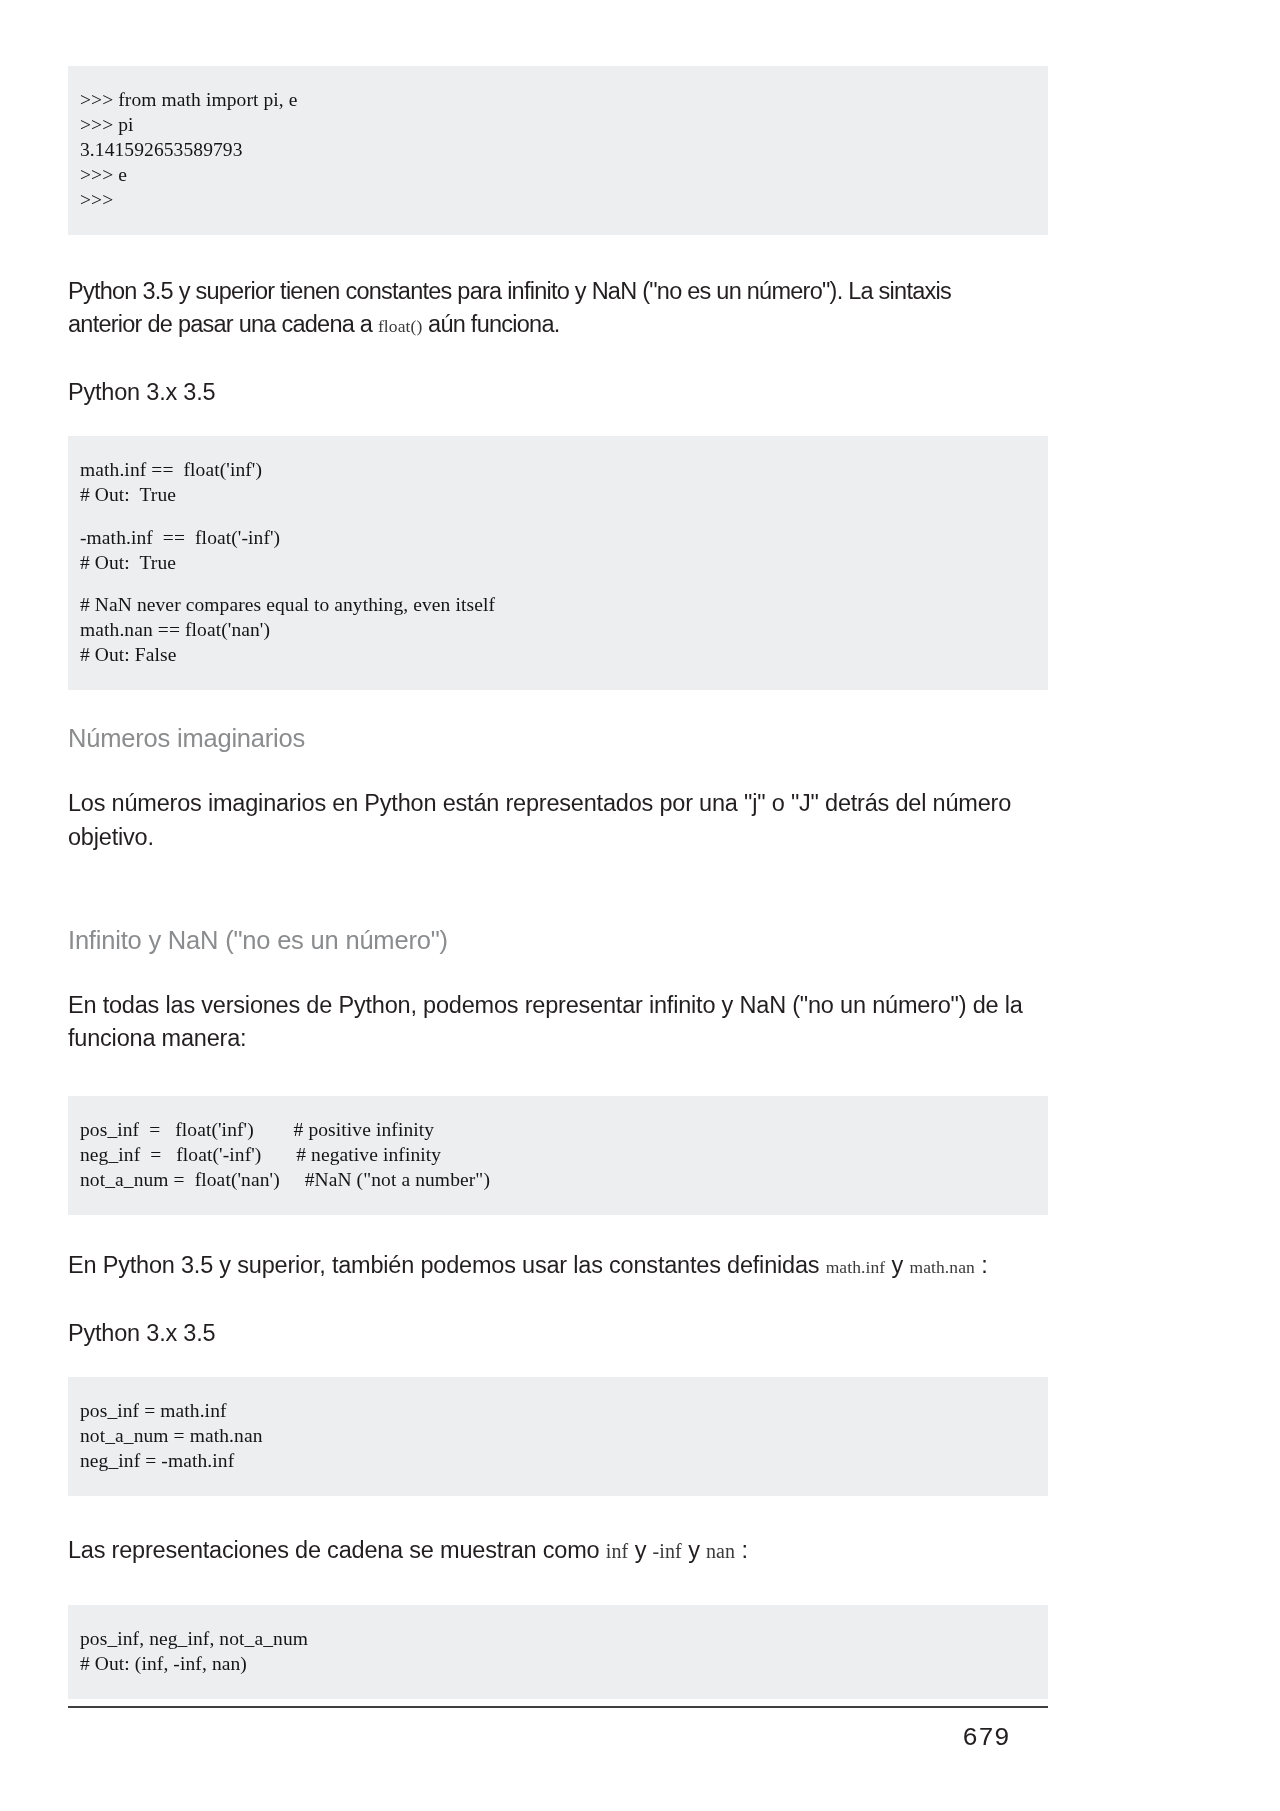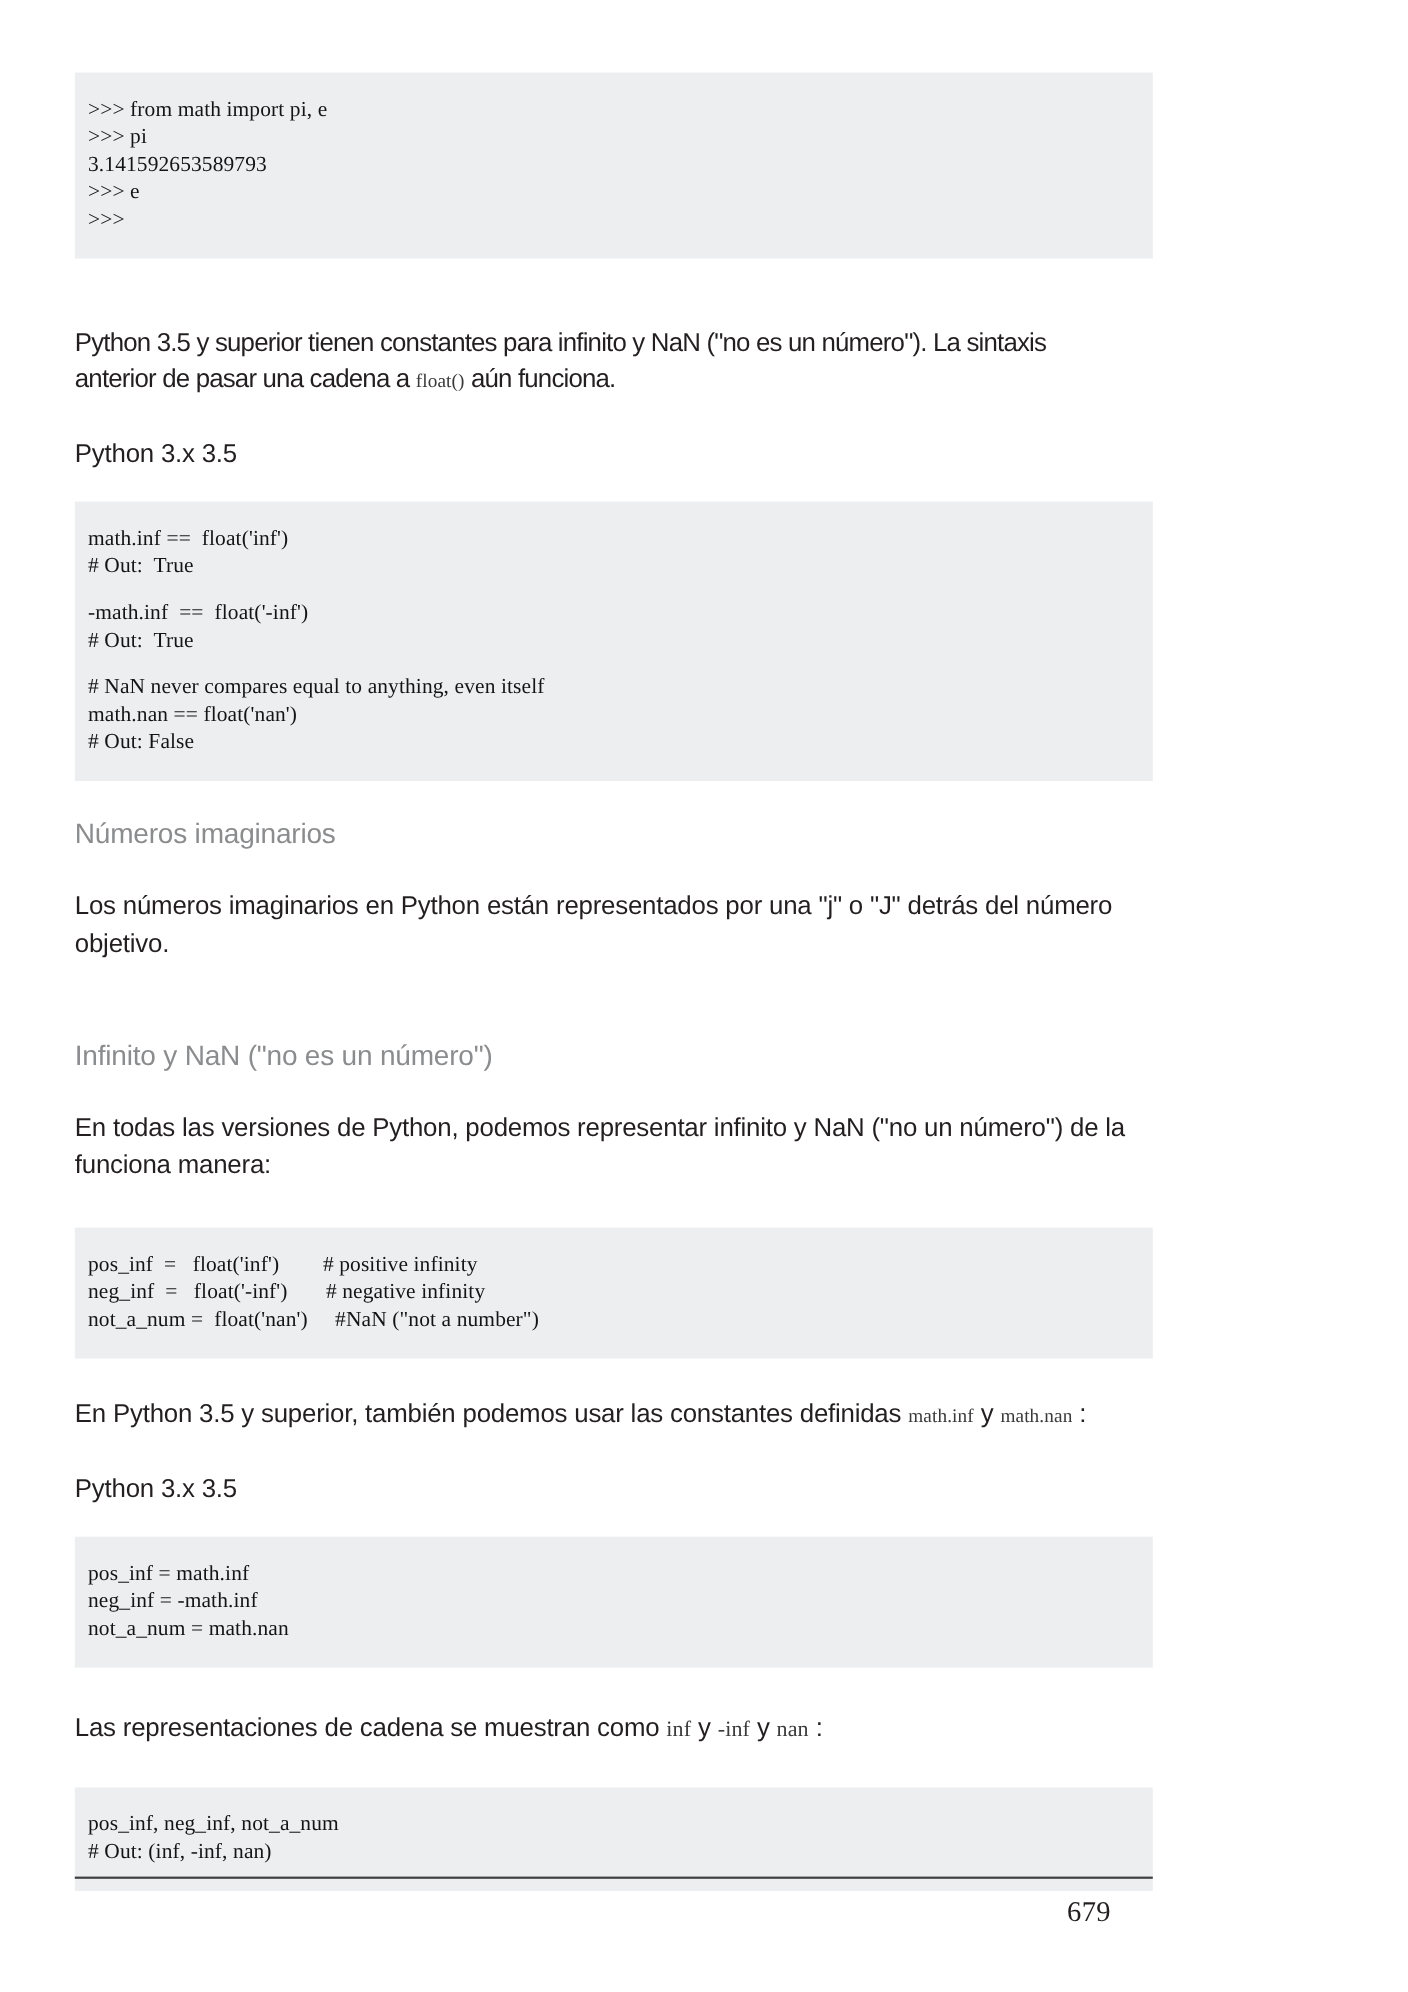--- a/index.html
+++ b/index.html
@@ -46,21 +46,21 @@
 
   
   p.para {
     font-family: "Liberation Sans", sans-serif;
     font-size: 23.5px;
     line-height: 1.42;
     color: #231f20;
     margin: 0;
     letter-spacing: -0.2px;
   }
-  p.tight { letter-spacing: -0.75px; margin-top: 20px; }
+  p.tight { letter-spacing: -0.75px; }
   code.inl {
     font-family: "Liberation Serif", serif;
     font-size: 17.5px;
     color: #3a3a3a;
     letter-spacing: 0.1px;
   }
   code.inl.sm {
     font-size: 20px;
   }
 
@@ -94,21 +94,21 @@
     left: 68px;
     top: 1706px;
     width: 980px;
     height: 0;
     border-top: 2px solid #3f3f3f;
   }
   .folio {
     position: absolute;
     right: 66px;
     top: 1723px;
-    font-family: Liberation Serif, serif;
+    font-family: Liberation Mono, monospace;
     font-size: 26px;
     color: #231f20;
     letter-spacing: 0.3px;
   }
 </style>
 </head>
 <body>
 
 <div class="page">
   <div class="content">
@@ -153,21 +153,21 @@
     <div class="gap-34"></div>
 
     <p class="para"><span>En Python 3.5 y superior, también podemos usar las constantes definidas </span><code class="inl">math.inf</code><span> y </span><code class="inl">math.nan</code><span> :</span></p>
 
     <div class="gap-38"></div>
 
     <p class="verlabel">Python 3.x 3.5</p>
 
     <div class="gap-30"></div>
 
-    <pre class="codeblock"><span class="ln">pos_inf = math.inf</span><span class="ln">neg_inf = -math.inf</span><span class="ln">not_a_num = math.nan</span></pre>
+    <pre class="codeblock"><span class="ln">pos_inf = math.inf</span><span class="ln">not_a_num = math.nan</span><span class="ln">neg_inf = -math.inf</span></pre>
 
     <div class="gap-38"></div>
 
     <p class="para"><span>Las representaciones de cadena se muestran como </span><code class="inl sm">inf</code><span> y </span><code class="inl sm">-inf</code><span> y </span><code class="inl sm">nan</code><span> :</span></p>
 
     <div class="gap-38"></div>
 
     <pre class="codeblock"><span class="ln">pos_inf, neg_inf, not_a_num</span><span class="ln"># Out: (inf, -inf, nan)</span></pre>
 
   </div>

